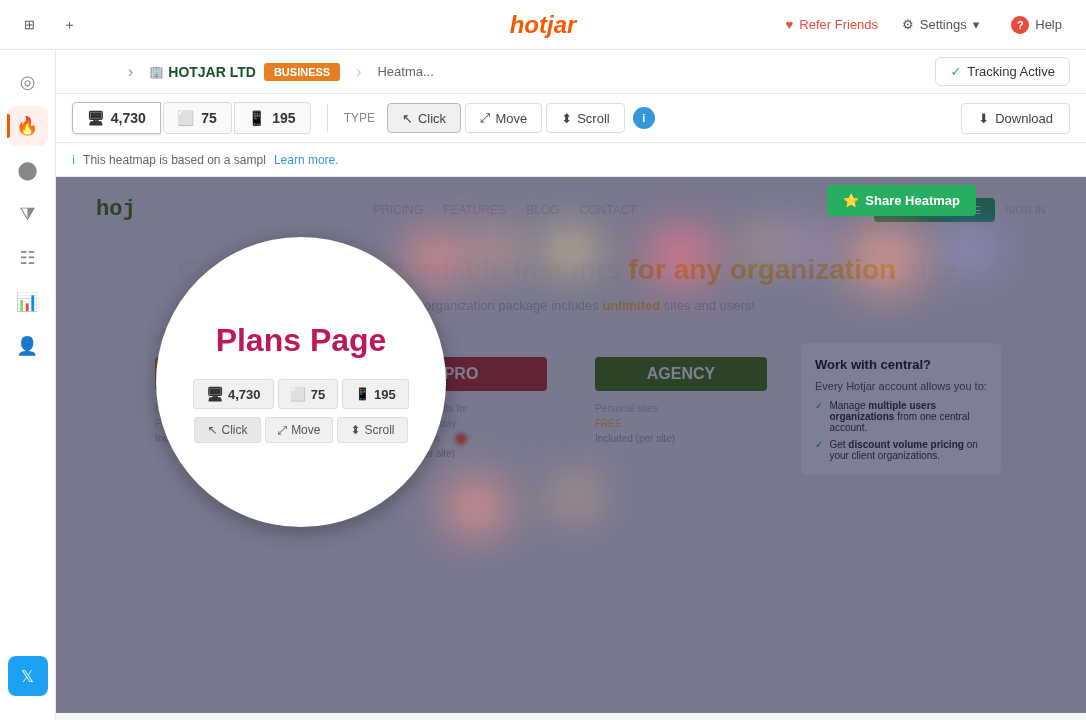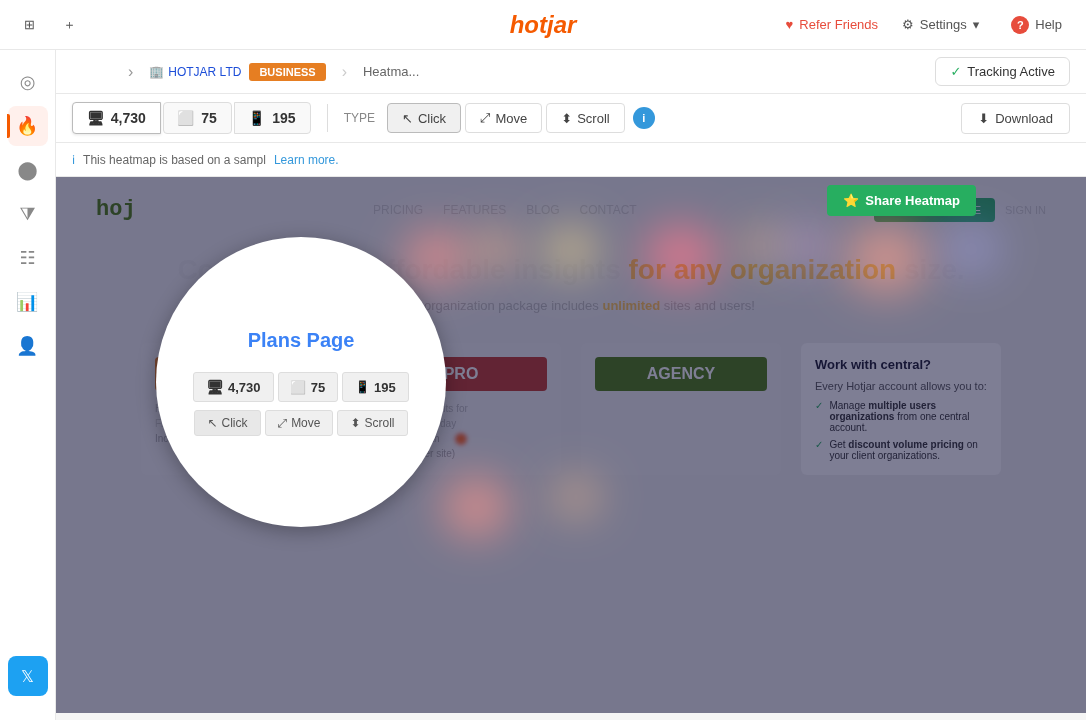--- a/index.html
+++ b/index.html
@@ -295,23 +295,23 @@
     .magnify-content {
       width: 100%;
       height: 100%;
       display: flex;
       align-items: center;
       justify-content: center;
       flex-direction: column;
       padding: 30px;
     }
     .magnify-title {
-      font-size: 20px;
+      font-size: 32px;
       font-weight: bold;
-      color: #3b82f6;
+      color: #be185d;
       text-align: center;
       line-height: 1.2;
     }
     .magnify-toolbar {
       margin-top: 20px;
       display: flex;
       gap: 4px;
       flex-wrap: wrap;
       justify-content: center;
     }
@@ -394,21 +394,21 @@
     </div>
   </div>
 
   <div class="main-content">
 
     <div class="sub-header">
       <button style="background:none;border:none;cursor:pointer;color:#999;font-size:16px;">›</button>
       <div style="display:flex;align-items:center;gap:8px;">
         <span style="font-size:12px;color:#888;display:flex;align-items:center;gap:4px;">
           <span>🏢</span>
-          <span style="font-size:12px;font-weight:400;color:#1d4ed8;">HOTJAR LTD</span>
+          <span style="font-size:14px;font-weight:700;color:#14532d;">HOTJAR LTD</span>
         </span>
         <span style="background:#e67e22;color:#fff;padding:3px 10px;border-radius:3px;font-size:11px;font-weight:bold;">BUSINESS</span>
       </div>
       <span style="color:#ccc;">›</span>
       <a class="breadcrumb-link">Heatma...</a>
       <div class="tracking-badge" style="margin-left:auto;">
         <span style="color:#27ae60;">✓</span>
         <span>Tracking Active</span>
       </div>
     </div>
@@ -502,20 +502,25 @@
               <div style="font-size:10px;color:#bbb;line-height:1.5;">
                 Unlimited insights for<br>less than €3 a day<br>
                 <span style="color:#f8c555;">€99</span> <span style="color:#aaa;">per month</span><br>
                 <span style="color:#aaa;">Included (per site)</span>
               </div>
 
               <div style="position:absolute;bottom:30px;left:50%;transform:translateX(-50%);width:12px;height:12px;border-radius:50%;background:radial-gradient(circle,#ff6600,#ff000088);z-index:5;filter:blur(2px);"></div>
             </div>
             <div class="plan-card">
               <div class="plan-card-header agency">AGENCY</div>
+              <div style="font-size:10px;color:#bbb;line-height:1.5;">
+                Personal sites<br>
+                <span style="color:#f8c555;">FREE</span><br>
+                <span style="color:#aaa;">Included (per site)</span>
+              </div>
             </div>
 
             <div style="background:rgba(255,255,255,0.9);border-radius:6px;padding:14px;max-width:200px;color:#333;">
               <div style="font-size:13px;font-weight:bold;color:#1a1a2e;margin-bottom:8px;">Work with central?</div>
               <div style="font-size:11px;color:#555;margin-bottom:8px;">Every Hotjar account allows you to:</div>
               <div style="display:flex;gap:6px;font-size:10px;color:#333;margin-bottom:6px;">
                 <span style="color:#27ae60;">✓</span>
                 <span>Manage <strong>multiple users organizations</strong> from one central account.</span>
               </div>
               <div style="display:flex;gap:6px;font-size:10px;color:#333;">

